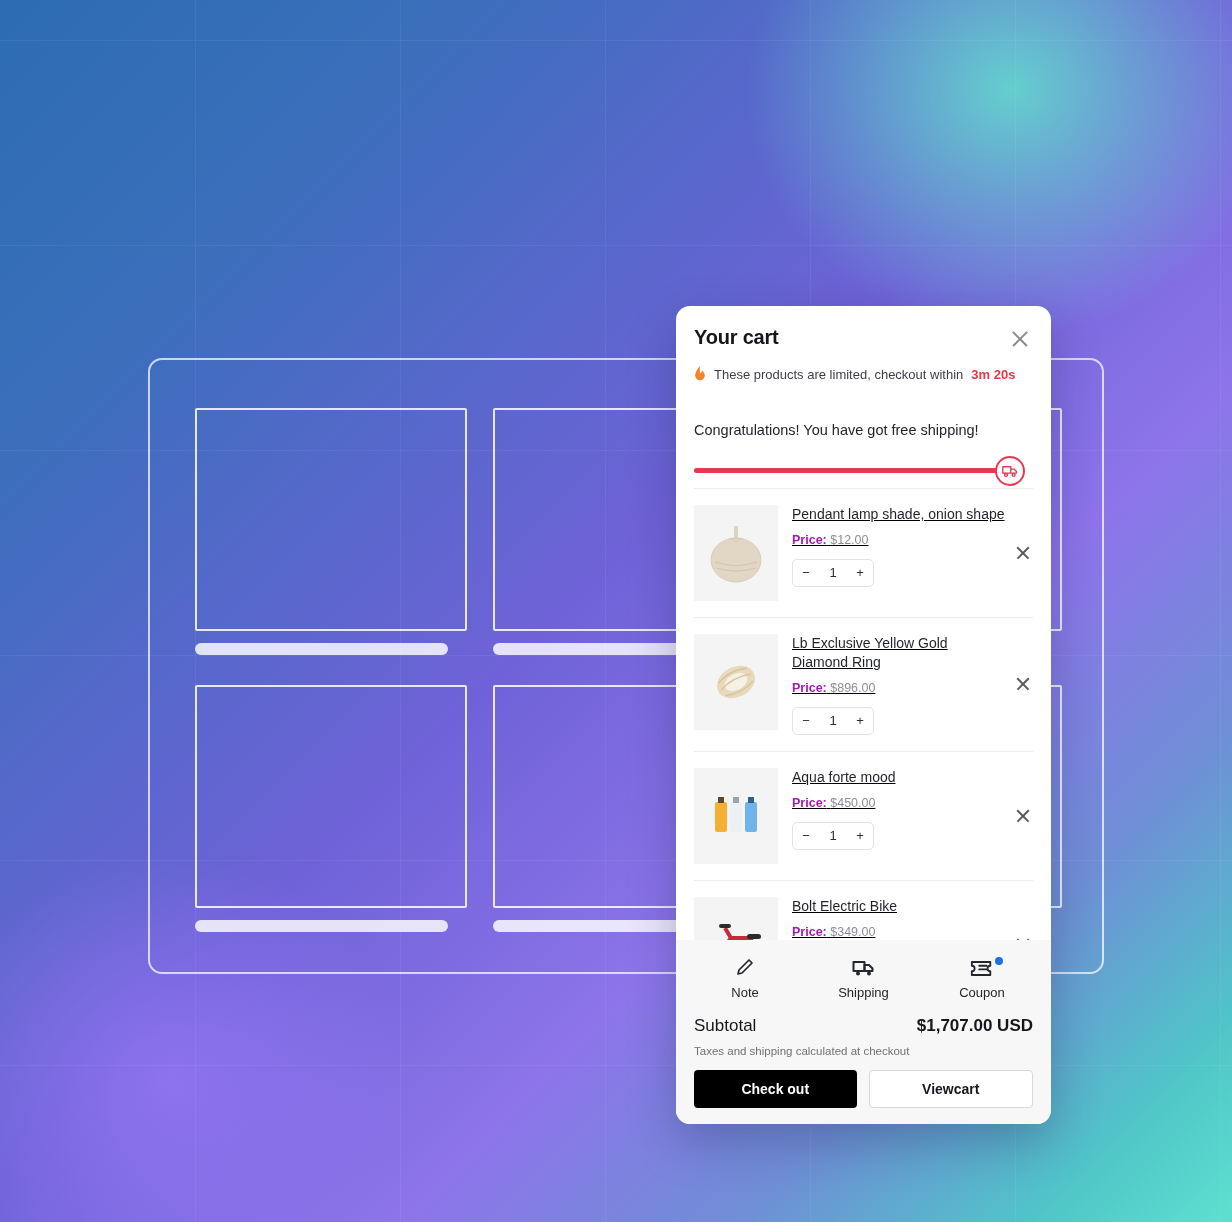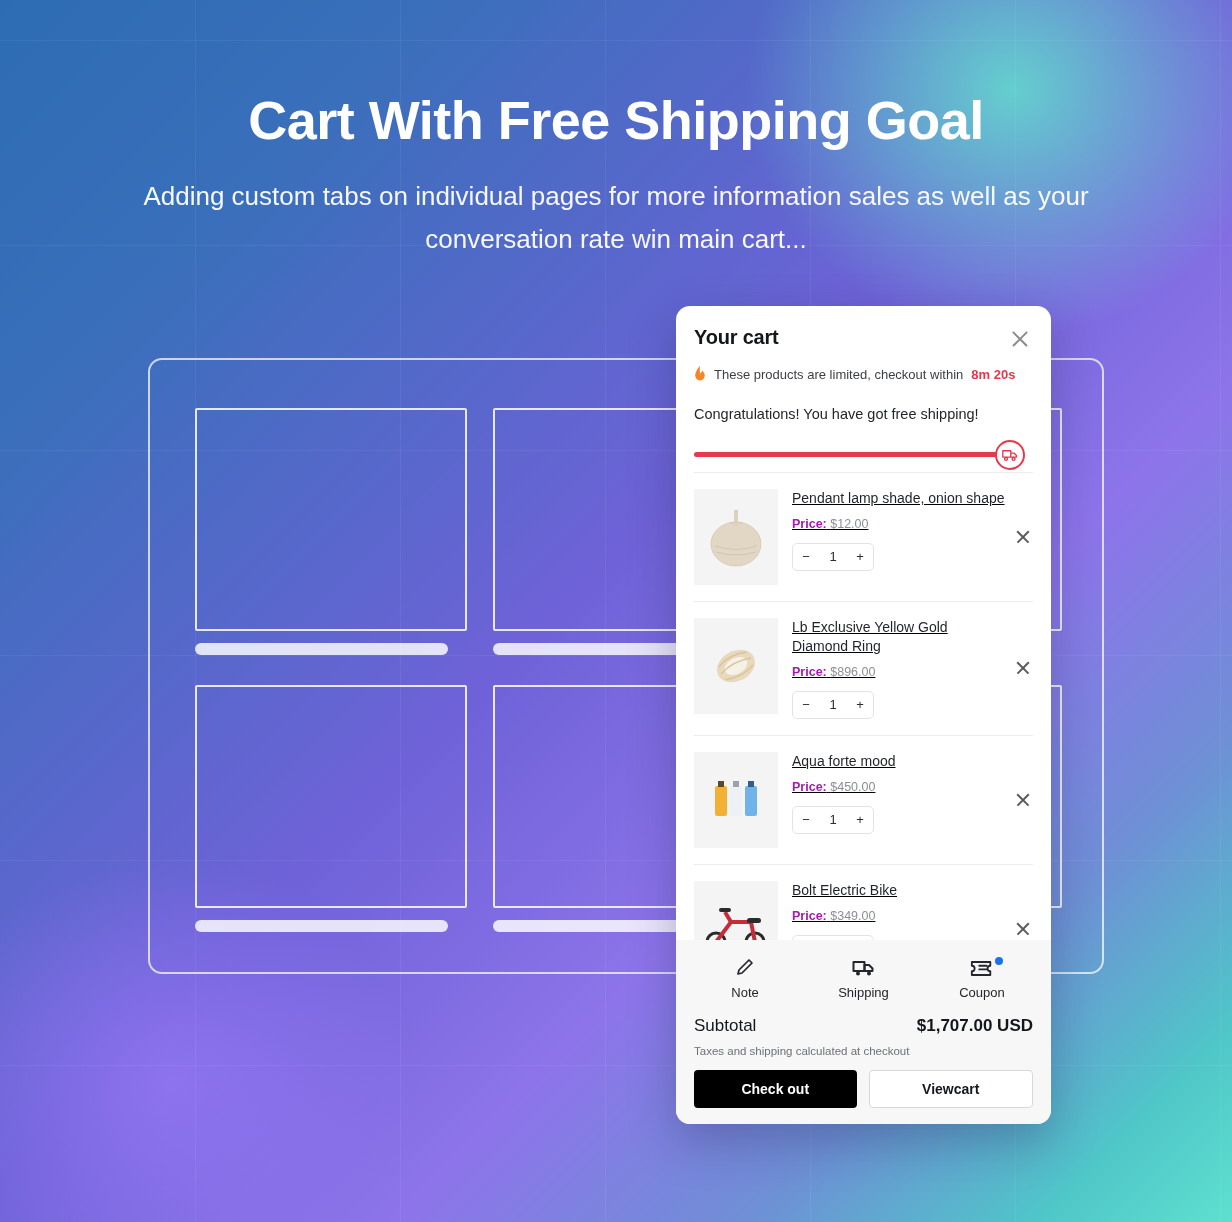--- a/index.html
+++ b/index.html
@@ -76,21 +76,21 @@
   .close-x:before, .close-x:after {
     content:""; position:absolute; left:3px; top:12px; width:20px; height:1.8px; background:#2b2b2b;
   }
   .close-x:before { transform: rotate(45deg); }
   .close-x:after  { transform: rotate(-45deg); }
 
   .limited { display:flex; align-items:center; gap:8px; margin-top:14px; font-size:13px; color:#3b3f45; }
   .flame { width:12px; height:16px; flex:none; }
   .limited .timer { color:#e8354a; font-weight:700; }
 
-  .congrats { margin-top:24px; font-size:14.5px; color:#22262b; }
+  .congrats { margin-top:40px; font-size:14.5px; color:#22262b; }
 
   .progress-wrap { position:relative; margin-top:16px; height:34px; }
   .progress-track { position:absolute; left:0; right:26px; top:14px; height:5px; border-radius:4px; background:#efeff1; }
   .progress-fill { position:absolute; left:0; top:14px; height:5px; border-radius:4px; width:calc(100% - 34px); background:#e5394f; }
   .truck-badge {
     position:absolute; right:8px; top:2px; width:30px; height:30px; border-radius:50%;
     border:2px solid #e5394f; background:#fff; display:flex; align-items:center; justify-content:center;
   }
 
   
@@ -136,24 +136,20 @@
   .btn-viewcart { background:#fff; color:#14181d; border:1px solid #d8d8d8;text-align:center; }
 </style>
 </head>
 <body>
 
 <div class="stage">
   <div class="glow"></div>
   <div class="glow2"></div>
   <div class="grid"></div>
 
-  <div class="header">
-    <div class="title">Cart With Free Shipping Goal</div>
-    <div class="subtitle">Adding custom tabs on individual pages for more information sales as well as your conversation rate win main cart...</div>
-  </div>
 
   <div class="wire">
     <div class="wire-grid">
       <div class="wire-cell">
         <div class="wire-box"></div>
         <div class="wire-bar"></div>
       </div>
       <div class="wire-cell">
         <div class="wire-box"></div>
         <div class="wire-bar"></div>
@@ -183,21 +179,21 @@
       <div class="cart-title-row">
         <div class="cart-title">Your cart</div>
         <div class="close-x"></div>
       </div>
 
       <div class="limited">
         <svg class="flame" viewBox="0 0 12 16">
           <path d="M6 0C6 0 1.2 5 1.2 9.6A4.8 4.8 0 0 0 10.8 9.6C10.8 6.6 8 4.5 8 4.5S7.6 7 6.2 7.6C5.6 6 6 0 6 0Z" fill="#f5842a"></path>
         </svg>
         <span>These products are limited, checkout within</span>
-        <span class="timer">8m 20s</span>
+        <span class="timer">3m 20s</span>
       </div>
 
       <div class="congrats">Congratulations! You have got free shipping!</div>
 
       <div class="progress-wrap">
         <div class="progress-track"></div>
         <div class="progress-fill"></div>
         <div class="truck-badge">
           <svg width="16" height="13" viewBox="0 0 20 16">
             <path d="M1 2h10v8H1zM11 5h4l3 3v2h-7z" fill="none" stroke="#e5394f" stroke-width="1.7" stroke-linejoin="round"></path>

